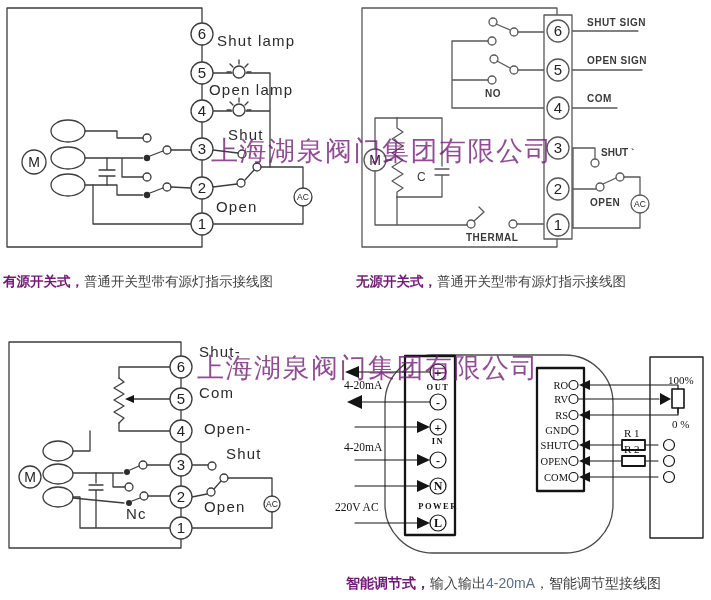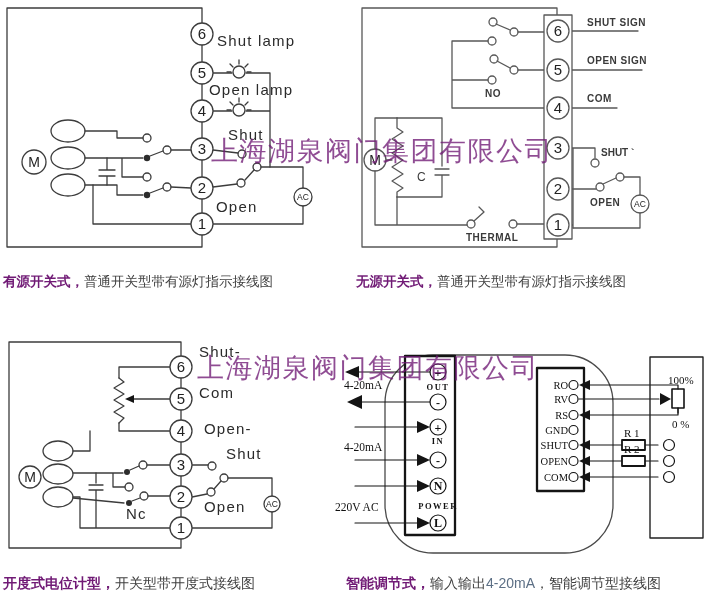--- a/index.html
+++ b/index.html
@@ -294,19 +294,16 @@
 
   <div class="wm" style="left:211px;top:133px">上海湖泉阀门集团有限公司</div>
   <div class="wm" style="left:197px;top:350px">上海湖泉阀门集团有限公司</div>
 
   <div class="caption" style="left:3px;top:273px">
     <span class="red">有源开关式，</span><span>普通开关型带有源灯指示接线图</span>
   </div>
   <div class="caption" style="left:356px;top:273px">
     <span class="red">无源开关式，</span><span>普通开关型带有源灯指示接线图</span>
   </div>
-  <div class="caption cap-bottom" style="left:3px;top:575px">
-    <span class="red">开度式电位计型，</span><span>开关型带开度式接线图</span>
-  </div>
   <div class="caption cap-bottom" style="left:346px;top:575px">
     <span class="red">智能调节式，</span><span>输入输出</span><span style="color:#5c6f85">4-20mA</span><span>，智能调节型接线图</span>
   </div>
 </div>
 
 </body></html>

